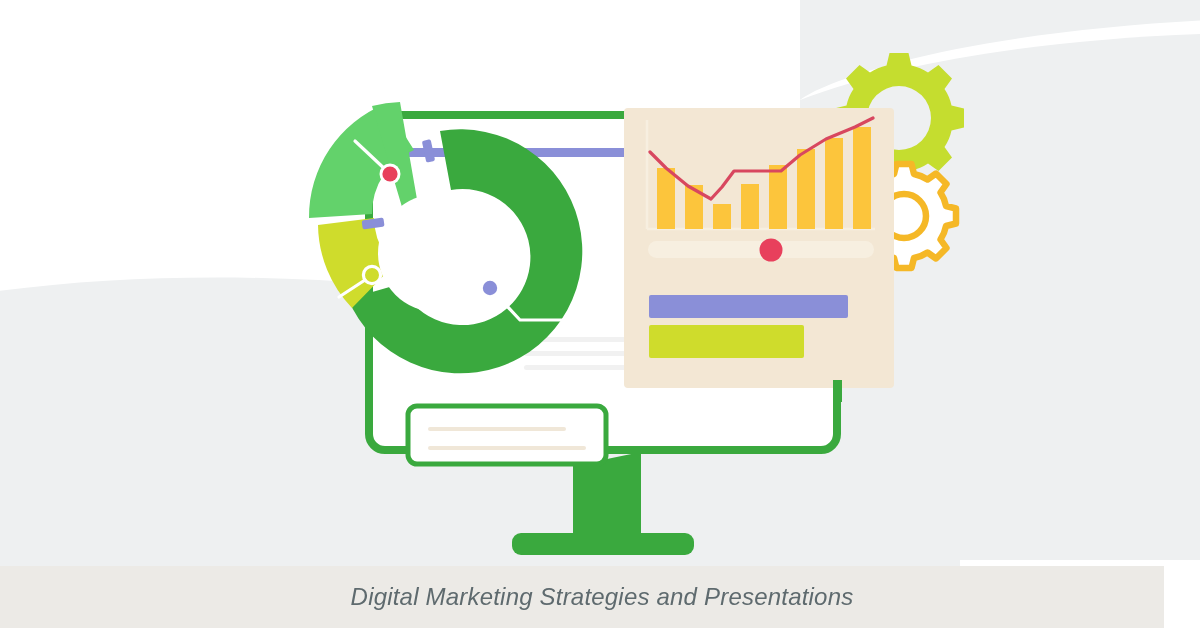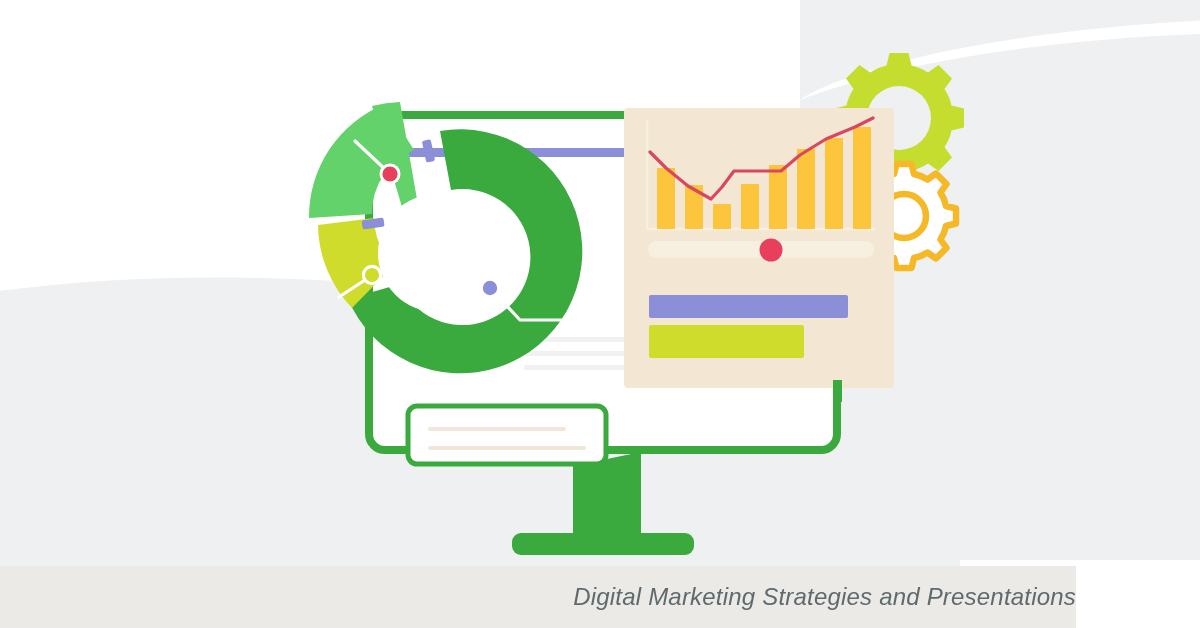--- a/index.html
+++ b/index.html
@@ -5,23 +5,23 @@
   * { margin:0; padding:0; box-sizing:border-box; }
   html,body { width:1200px; height:628px; overflow:hidden; }
   body {
     font-family:"Liberation Sans", sans-serif;
     background:#ffffff;
     position:relative;
   }
   #stage { position:absolute; inset:0; width:1200px; height:628px; }
   #stage > svg { position:absolute; top:0; left:0; }
   .caption-bar {
-    position:absolute; left:0; bottom:0; width:1076px; height:62px;
+    position:absolute; left:0; bottom:0; width:1164px; height:62px;
     background:#eceae6;
-    display:flex; align-items:center; justify-content:flex-end;padding-left:40px;
+    display:flex; align-items:center; justify-content:center;padding-left:40px;
   }
   .caption-text {
     font-family:"Liberation Sans", sans-serif;
     font-style:italic;
     font-size:24px;
     letter-spacing:0.2px;
     color:#5e6a6e;
     white-space:nowrap;
   }
 </style>

